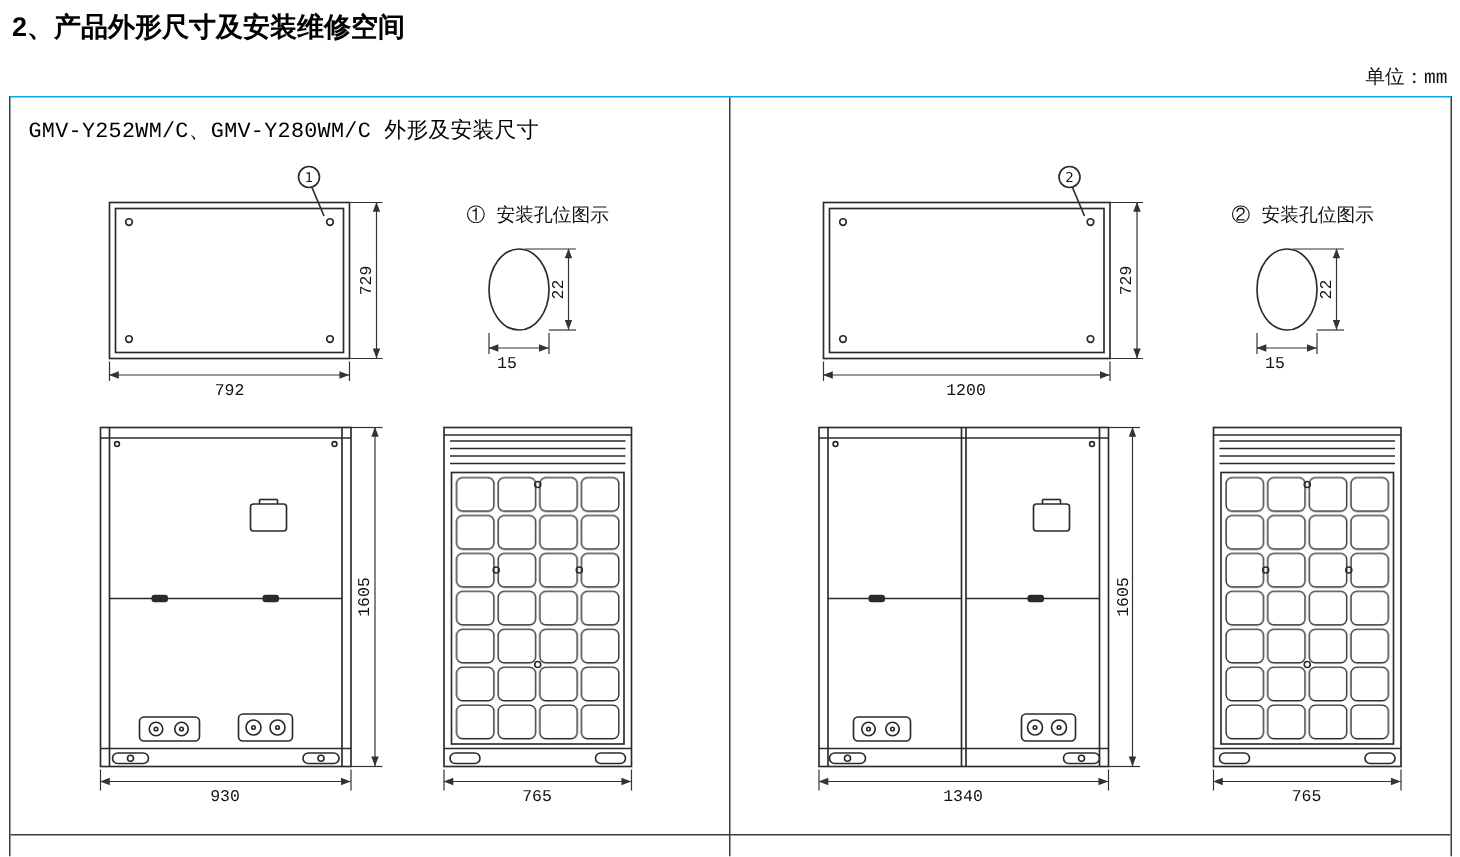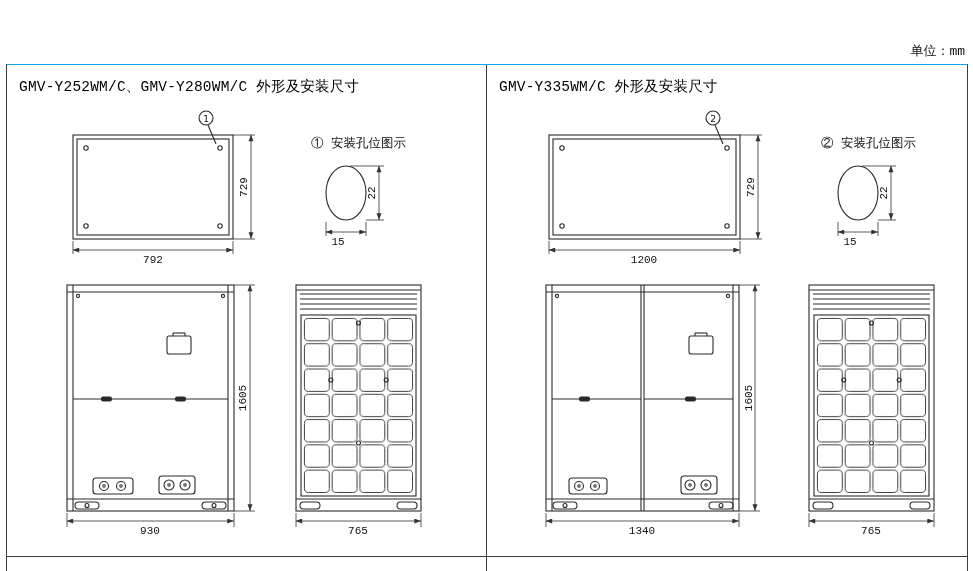--- a/index.html
+++ b/index.html
@@ -24,20 +24,21 @@
   .dim{fill:none;stroke:#333;stroke-width:0.8;}
   .dim-t{font:11px "Liberation Mono","DejaVu Sans Mono",monospace;fill:#111;stroke:none;}
   .hole-title{font:12.5px "Liberation Mono","DejaVu Sans Mono",monospace;fill:#111;stroke:none;}
   .marker-num{font:9px "DejaVu Sans",sans-serif;fill:#111;stroke:none;}
 </style>
 </head>
 <body>
 
 <div class="page">
 
+  <h1 class="title">2、产品外形尺寸及安装维修空间</h1>
   <div class="unit">单位：mm</div>
 
   <div class="main-box">
     <div class="v-divider"></div>
     <div class="h-divider"></div>
 
     <div class="panel panel-left">
       <div class="panel-title">GMV-Y252WM/C、GMV-Y280WM/C 外形及安装尺寸</div>
 
       <svg class="panel-svg" viewBox="0 0 479 491">
@@ -159,21 +160,20 @@
         <g class="dim">
           <line x1="289" y1="448" x2="289" y2="462"></line>
           <line x1="414" y1="448" x2="414" y2="462"></line>
           <line x1="289" y1="456" x2="414" y2="456" marker-start="url(#Las)" marker-end="url(#Lae)"></line>
         </g>
         <text class="dim-t" x="351" y="469" text-anchor="middle">765</text>
       </svg>
     </div>
 
     <div class="panel panel-right">
-      <div class="panel-title">GMV-Y335WM/C 外形及安装尺寸</div>
 
       <svg class="panel-svg" viewBox="0 0 479 491">
         <defs>
           <marker id="Ras" markerWidth="10" markerHeight="8" refX="0.8" refY="2.5" orient="auto" markerUnits="userSpaceOnUse">
             <path d="M7,0 L0.5,2.5 L7,5 Z" fill="#333"></path>
           </marker>
           <marker id="Rae" markerWidth="10" markerHeight="8" refX="6.7" refY="2.5" orient="auto" markerUnits="userSpaceOnUse">
             <path d="M0,0 L6.5,2.5 L0,5 Z" fill="#333"></path>
           </marker>
           <pattern id="Rcells" x="329" y="252" width="27.75" height="25.28" patternUnits="userSpaceOnUse">

